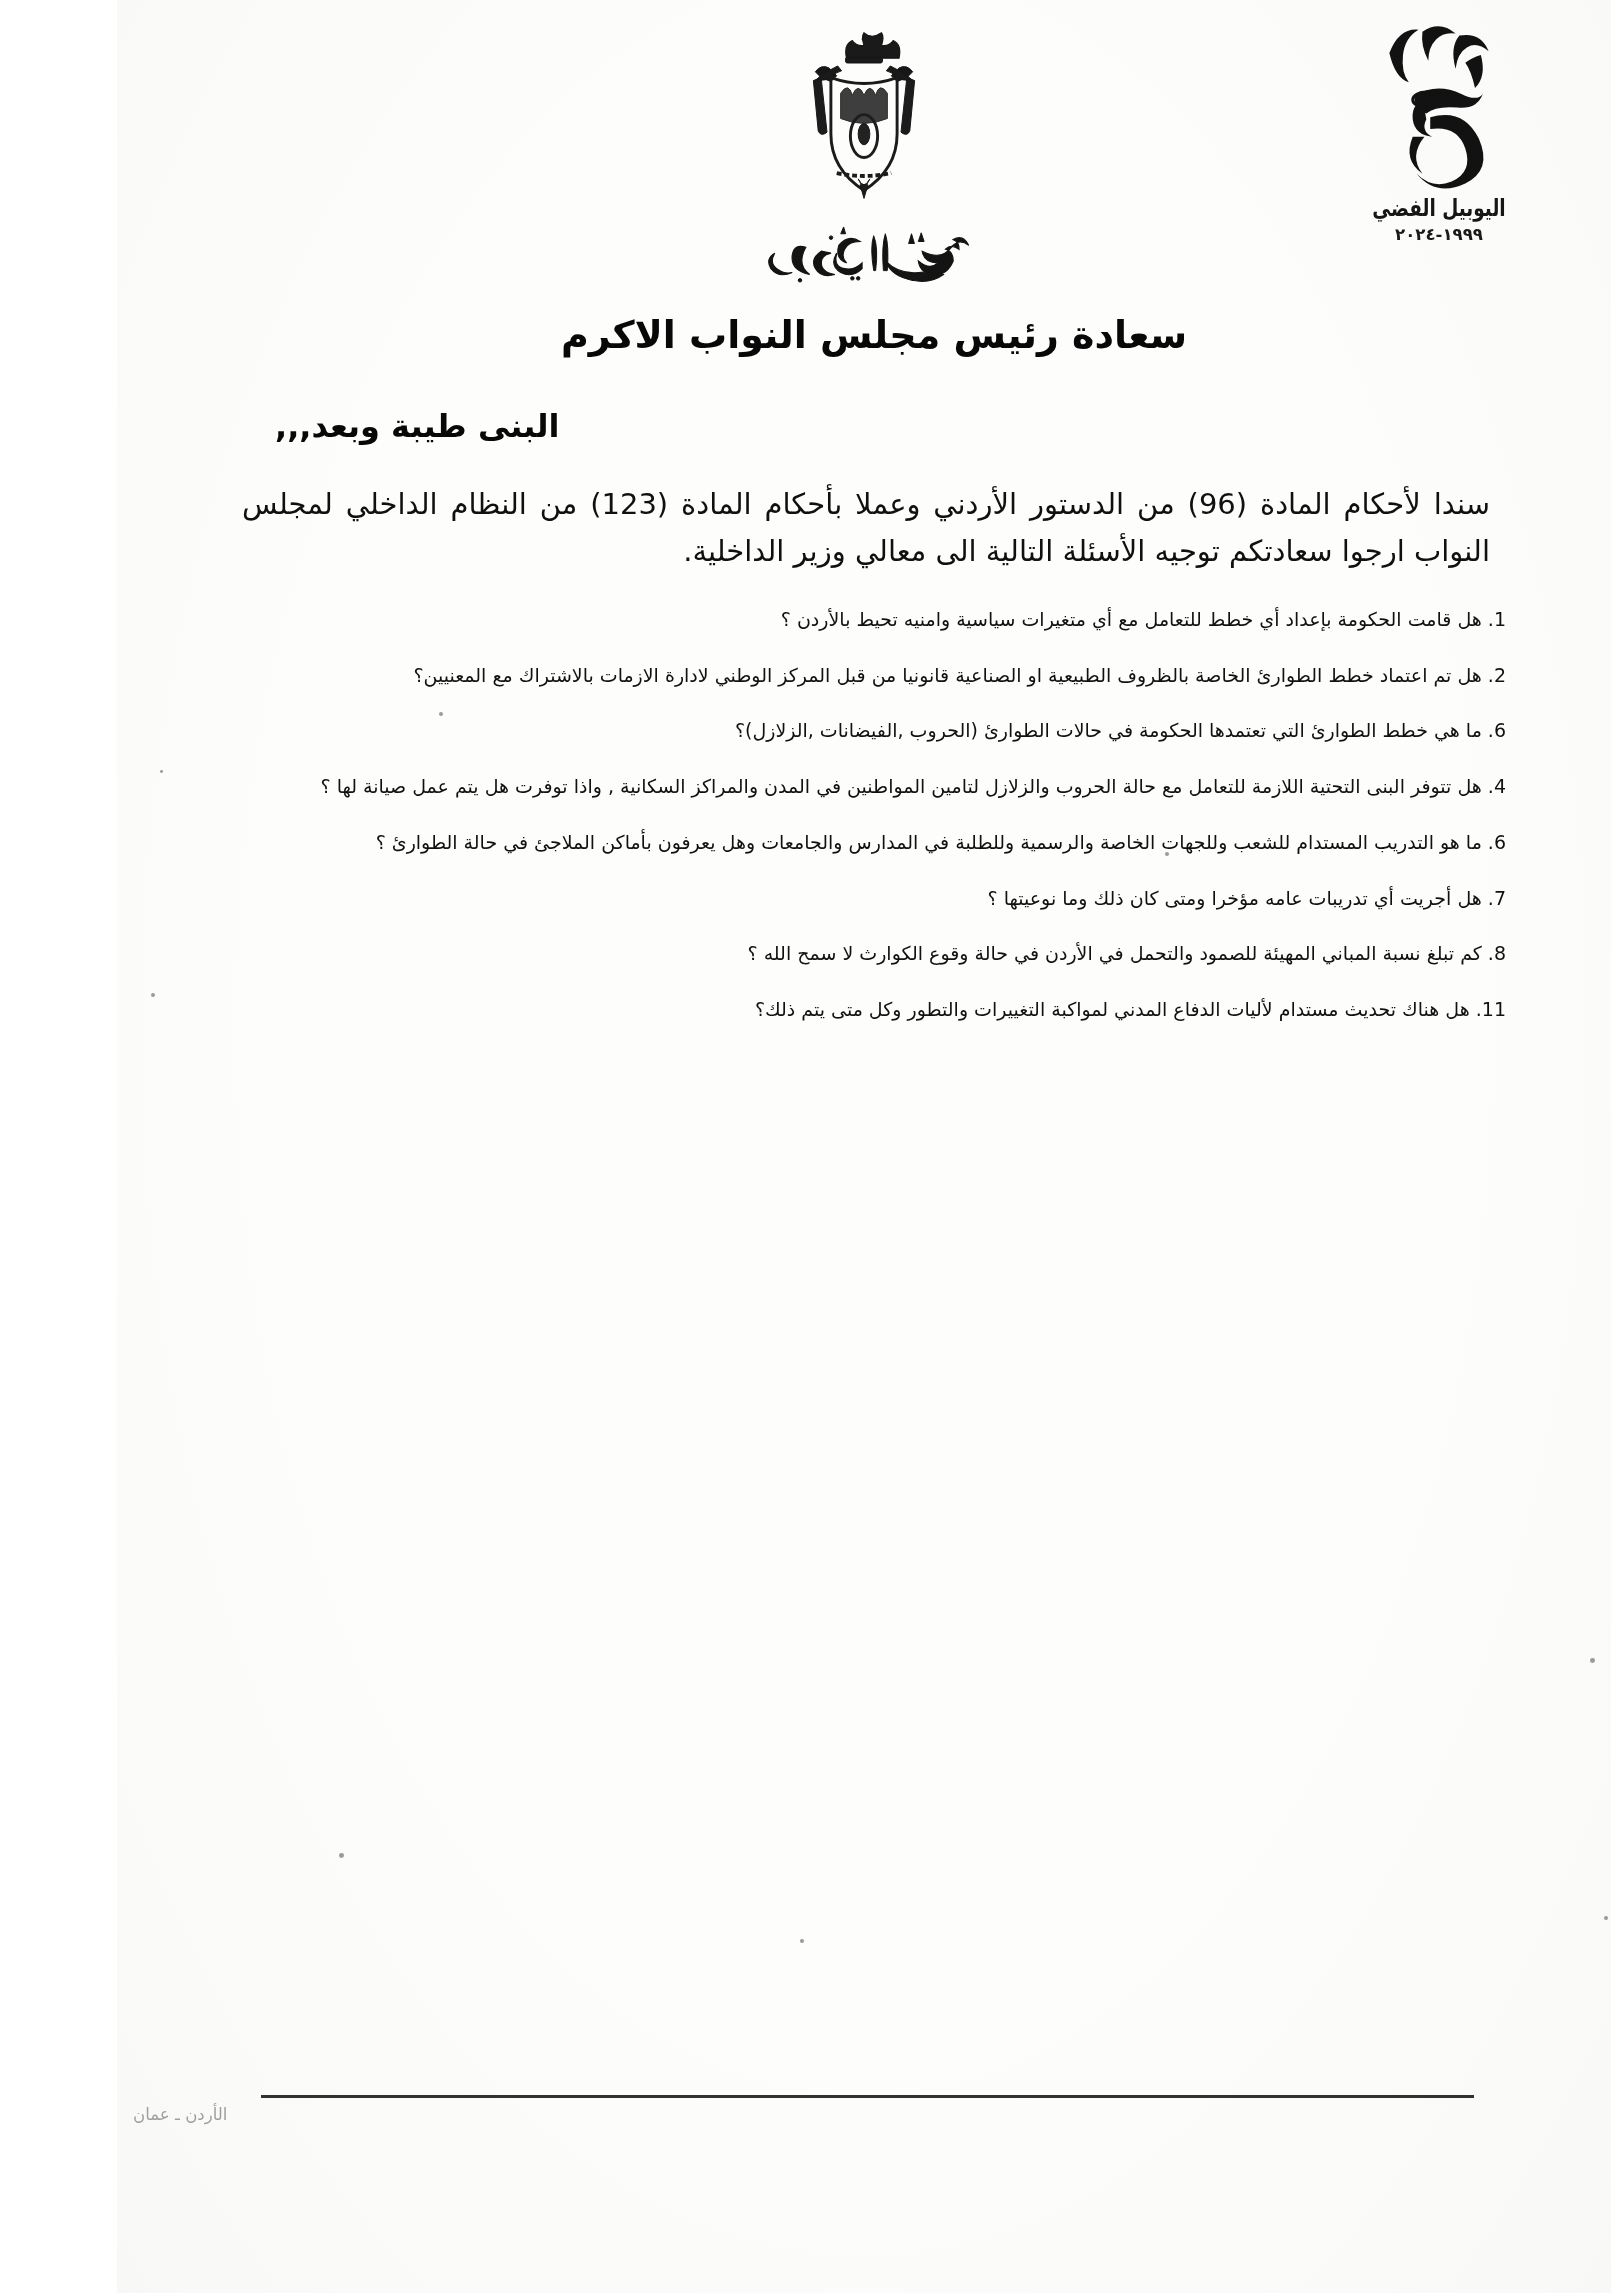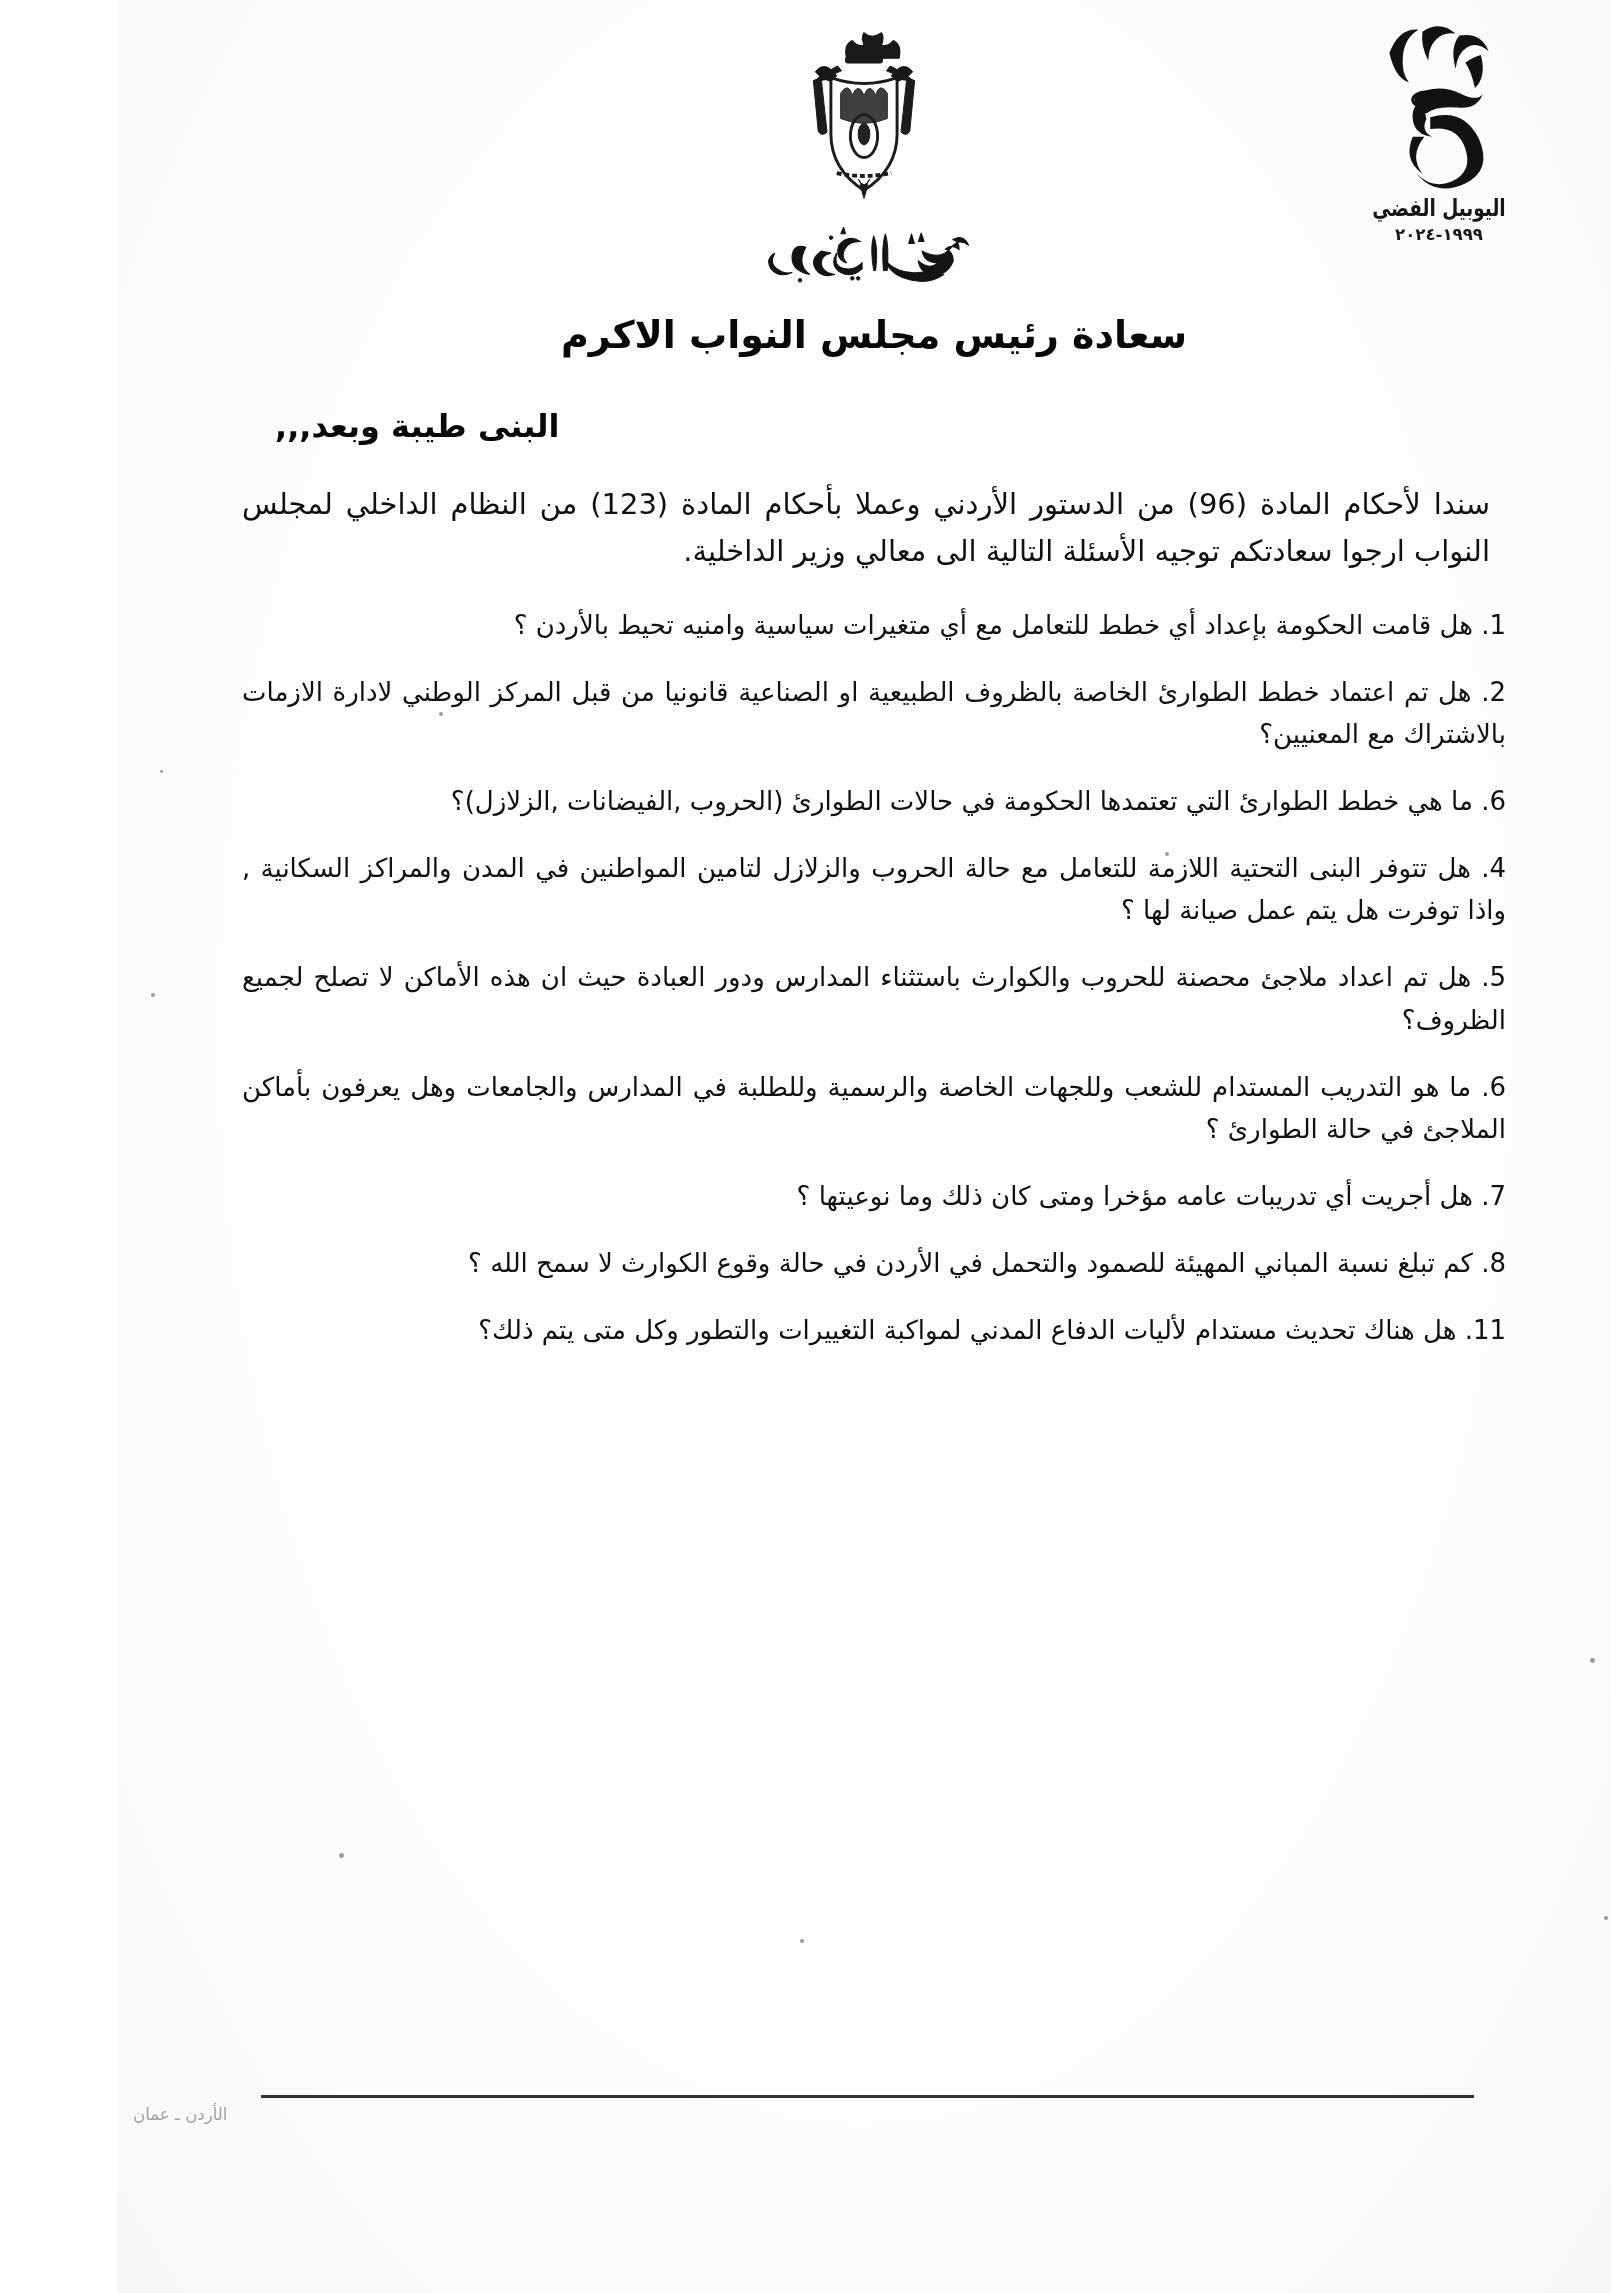--- a/index.html
+++ b/index.html
@@ -122,21 +122,21 @@
     color: #101010;
     font-weight: 500;
   }
 
   .q-list {
     list-style: none;
     margin: 0;
     padding: 0;
   }
   .q-item {
-    font-size: 26px;
+    font-size: 19px;
     line-height: 1.62;
     margin: 0 0 25px 0;
     text-align: justify;
     text-align-last: right;
     color: #111111;
     font-weight: 500;
   }
   .q-item.one-line { text-align: right; }
 
   
@@ -264,23 +264,20 @@
         <span>1. هل قامت الحكومة بإعداد أي خطط للتعامل مع أي متغيرات سياسية وامنيه تحيط بالأردن ؟</span>
       </li>
       <li class="q-item">
         <span>2. هل تم اعتماد خطط الطوارئ الخاصة بالظروف الطبيعية او الصناعية قانونيا من قبل المركز الوطني لادارة الازمات بالاشتراك مع المعنيين؟</span>
       </li>
       <li class="q-item">
         <span>6. ما هي خطط الطوارئ التي تعتمدها الحكومة في حالات الطوارئ (الحروب ,الفيضانات ,الزلازل)؟</span>
       </li>
       <li class="q-item">
         <span>4. هل تتوفر البنى التحتية اللازمة للتعامل مع حالة الحروب والزلازل لتامين المواطنين في المدن والمراكز السكانية , واذا توفرت هل يتم عمل صيانة لها ؟</span>
-      </li>
-      <li class="q-item">
-        <span>5. هل تم اعداد ملاجئ محصنة للحروب والكوارث باستثناء المدارس ودور العبادة حيث ان هذه الأماكن لا تصلح لجميع الظروف؟</span>
       </li>
       <li class="q-item">
         <span>6. ما هو التدريب المستدام للشعب وللجهات الخاصة والرسمية وللطلبة في المدارس والجامعات وهل يعرفون بأماكن الملاجئ في حالة الطوارئ ؟</span>
       </li>
       <li class="q-item one-line">
         <span>7. هل أجريت أي تدريبات عامه مؤخرا ومتى كان ذلك وما نوعيتها ؟</span>
       </li>
       <li class="q-item">
         <span>8. كم تبلغ نسبة المباني المهيئة للصمود والتحمل في الأردن في حالة وقوع الكوارث لا سمح الله ؟</span>
       </li>

